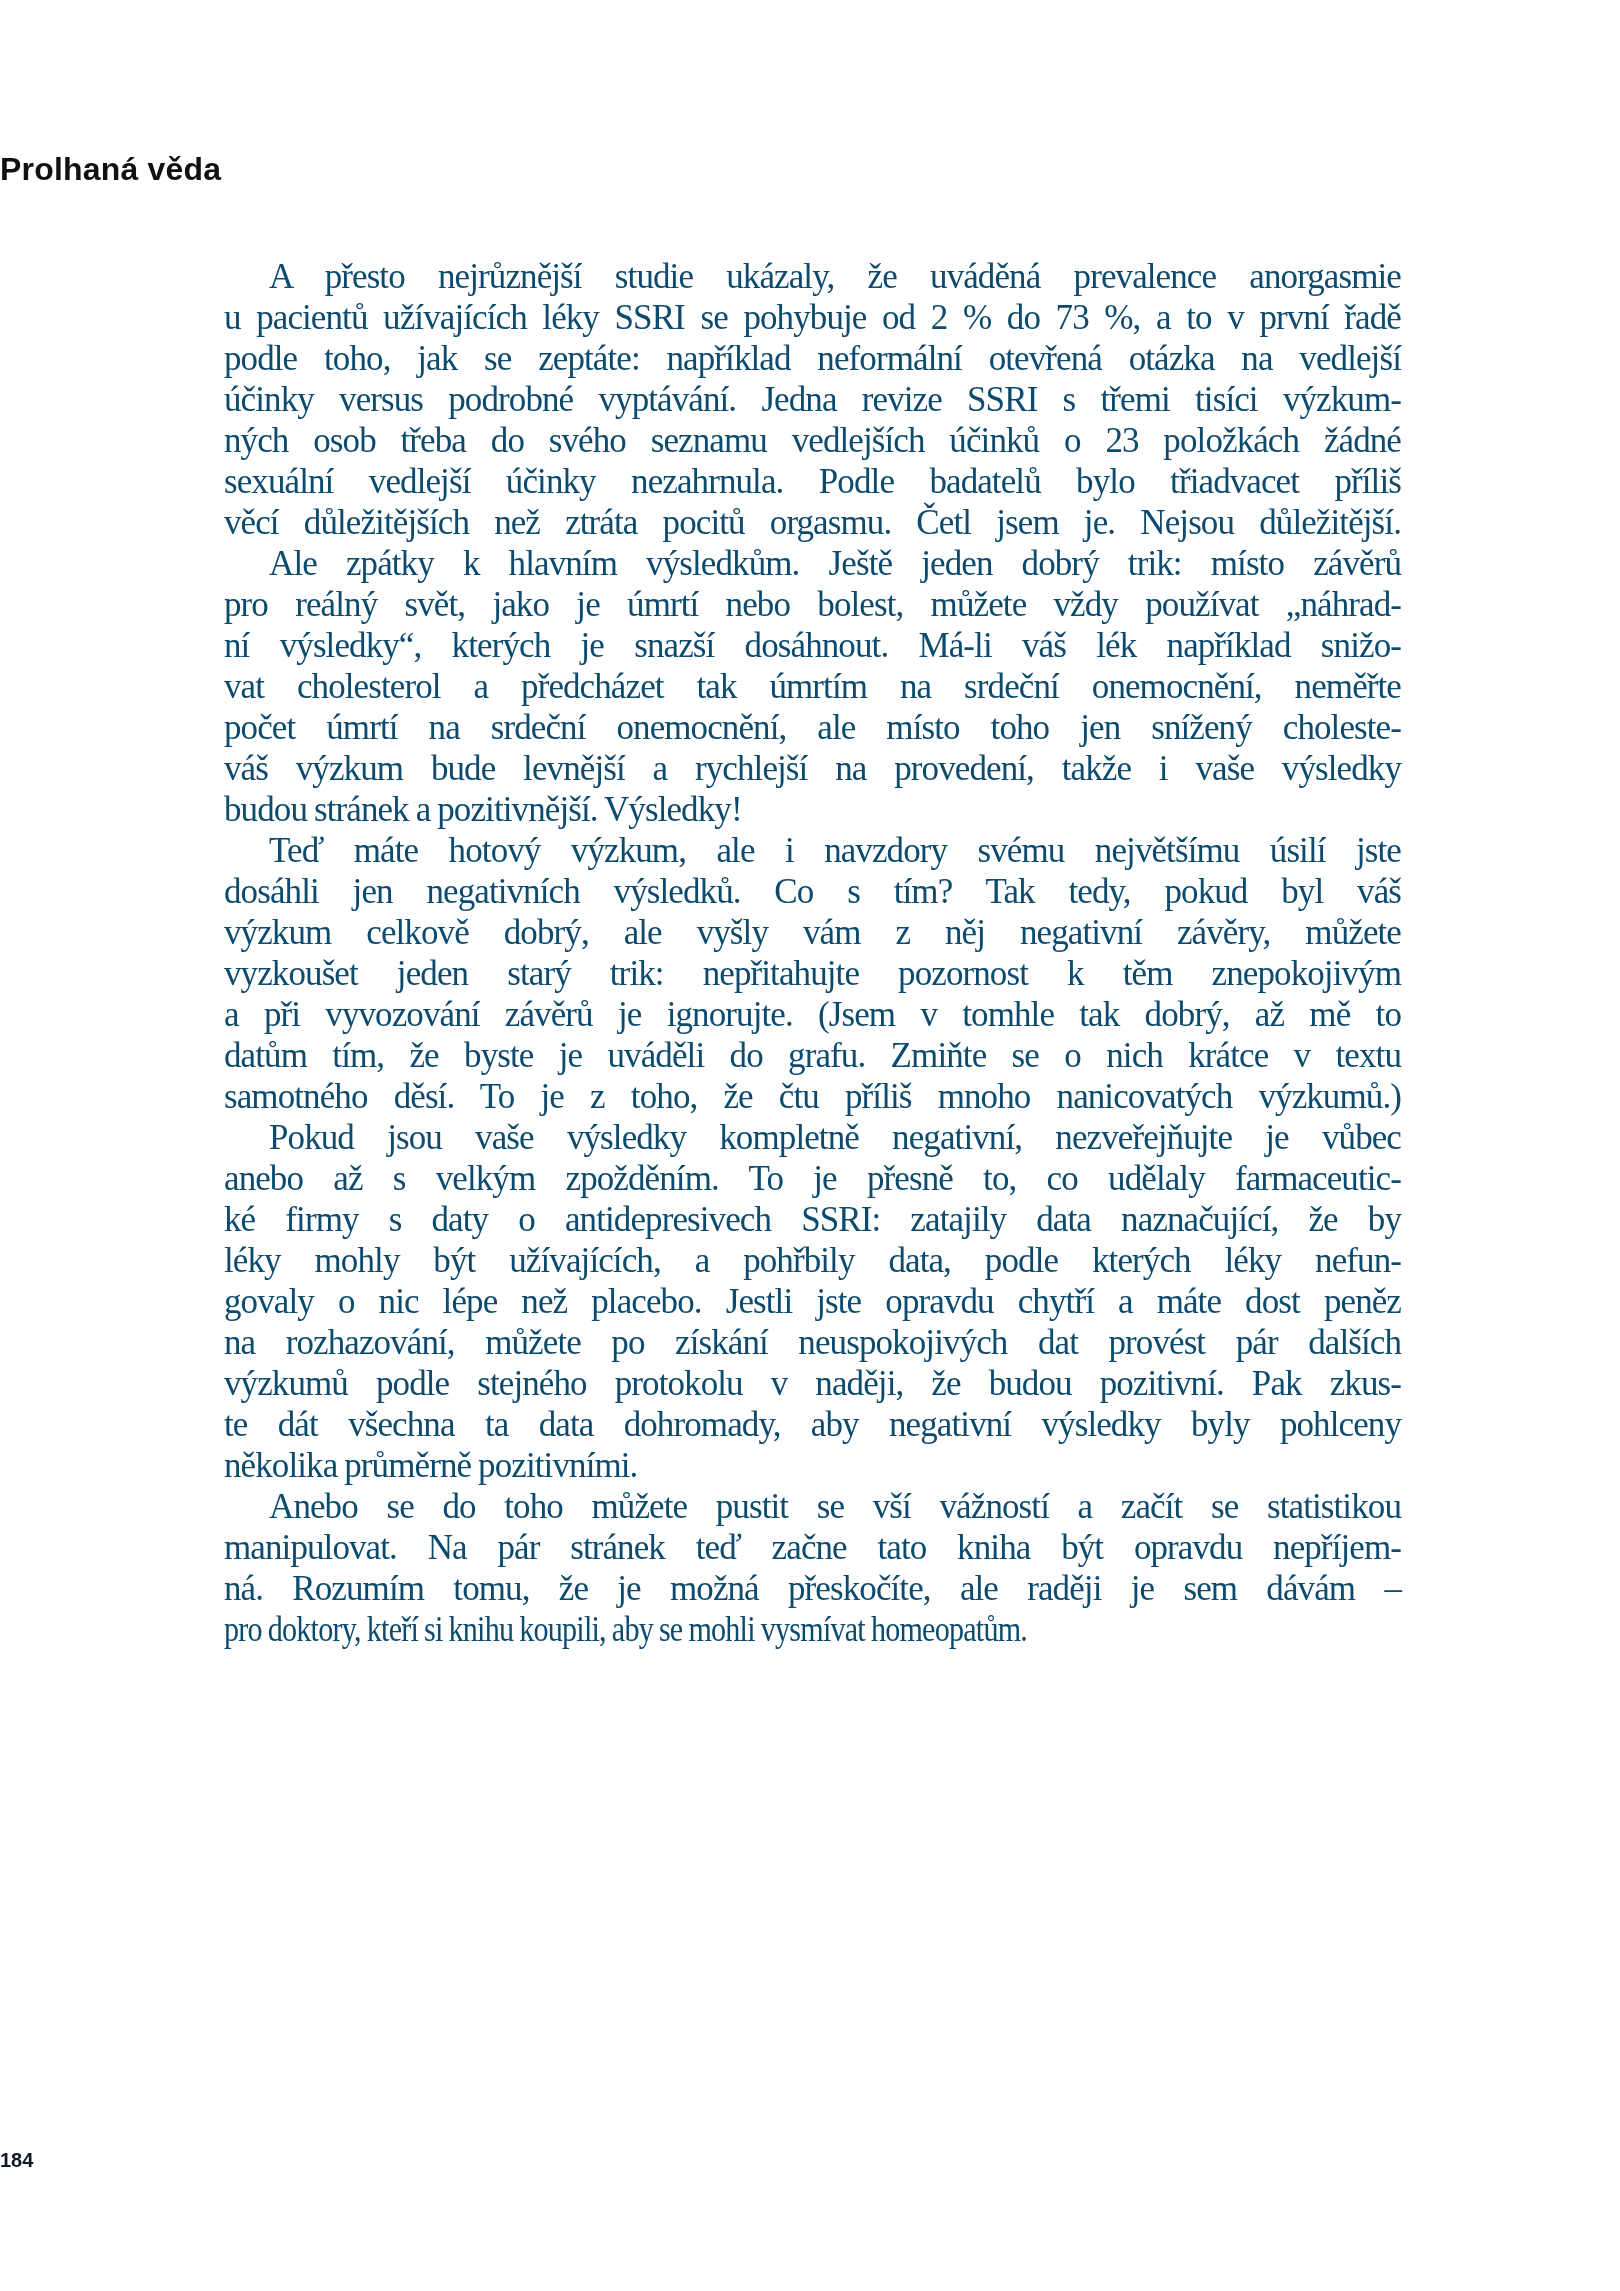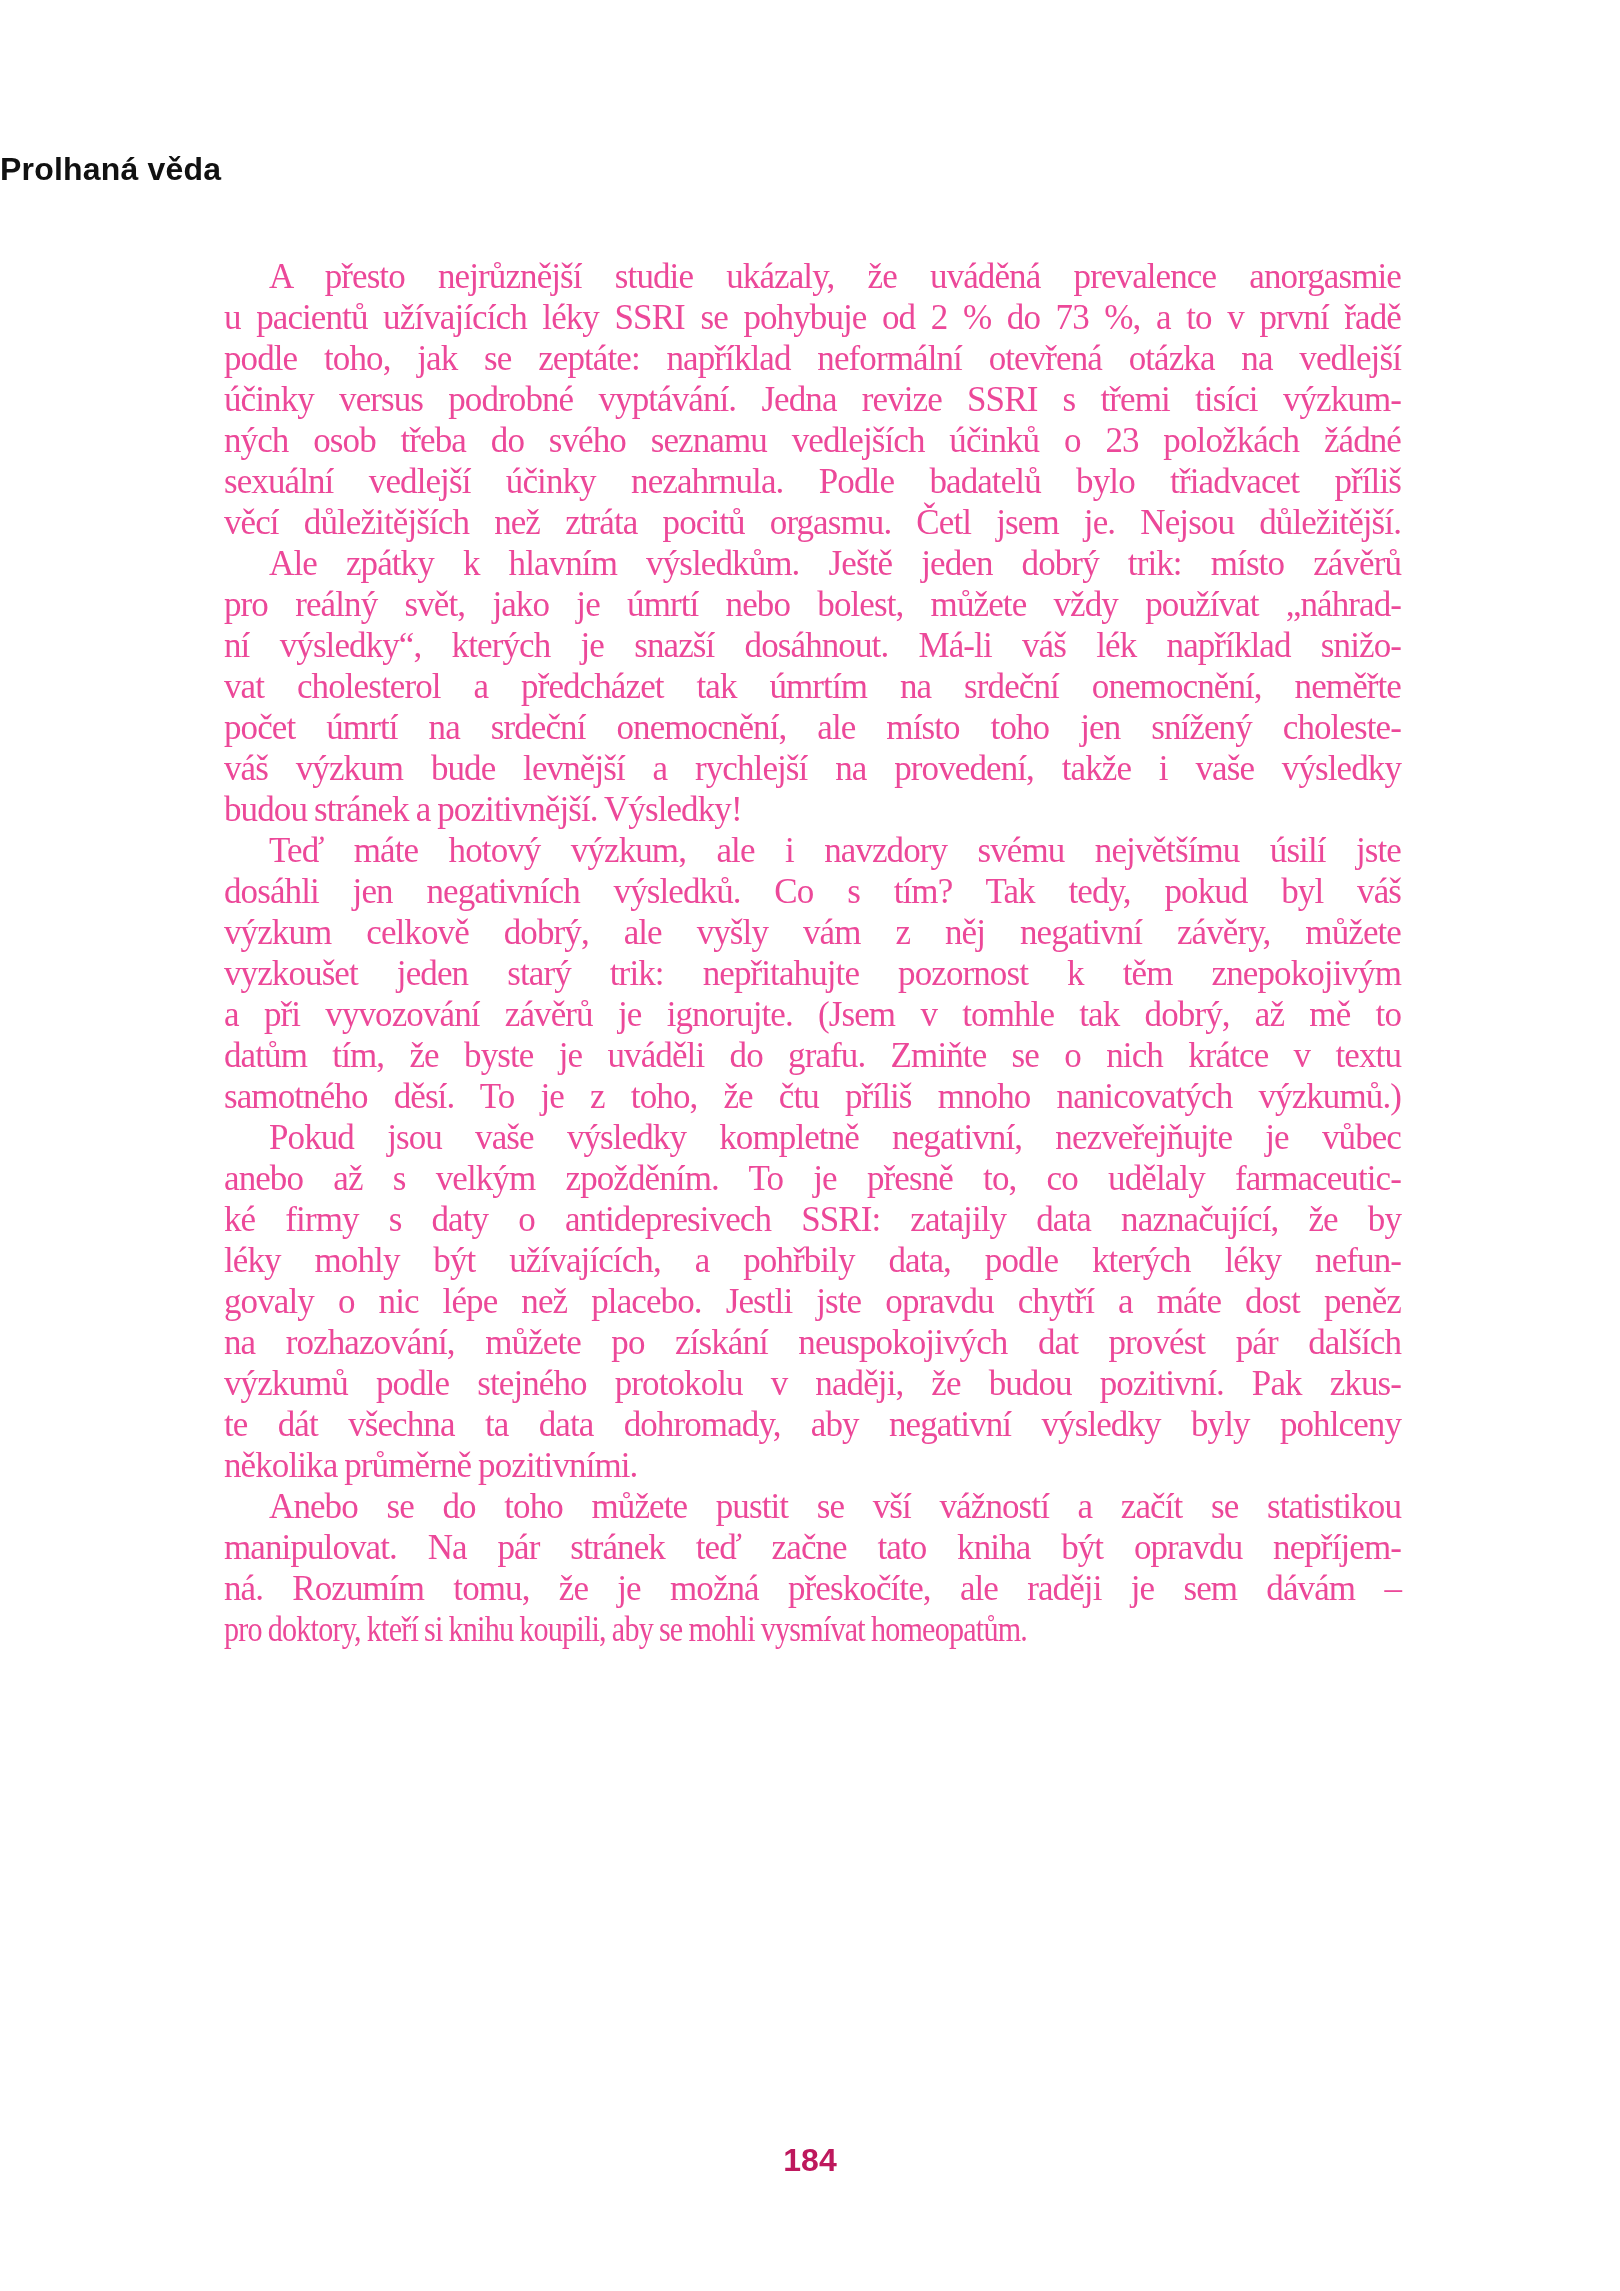--- a/index.html
+++ b/index.html
@@ -27,21 +27,21 @@
       color: #111111;
       letter-spacing: 0.2px;
     }
     .text-block {
       position: absolute;
       top: 256px;
       left: 224px;
       width: 1177px;
       font-family: "Liberation Serif", serif;
       font-size: 35px;
-      color: #ec4899;
+      color: #0c4a6e;
     }
     .line {
       height: 41px;
       line-height: 41px;
       white-space: nowrap;
       text-align: justify;
       text-align-last: justify;
       overflow: visible;
       transform-origin: left center;
       letter-spacing: -0.9px;
@@ -52,26 +52,25 @@
     }
     .line.last {
       text-align: left;
       text-align-last: left;
     }
     .folio {
       position: absolute;
       top: 2141px;
       left: 0;
       width: 1620px;
-      text-align: center;
       font-family: "Liberation Sans", sans-serif;
       font-weight: bold;
-      font-size: 32px;
+      font-size: 20px;
       line-height: 38px;
-      color: #be185d;
+      color: #0f172a;
     }
   </style>
 </head>
 <body>
 
 <div class="running-head">Prolhaná věda</div>
 
 <div class="text-block">
 
   <div class="paragraph">

